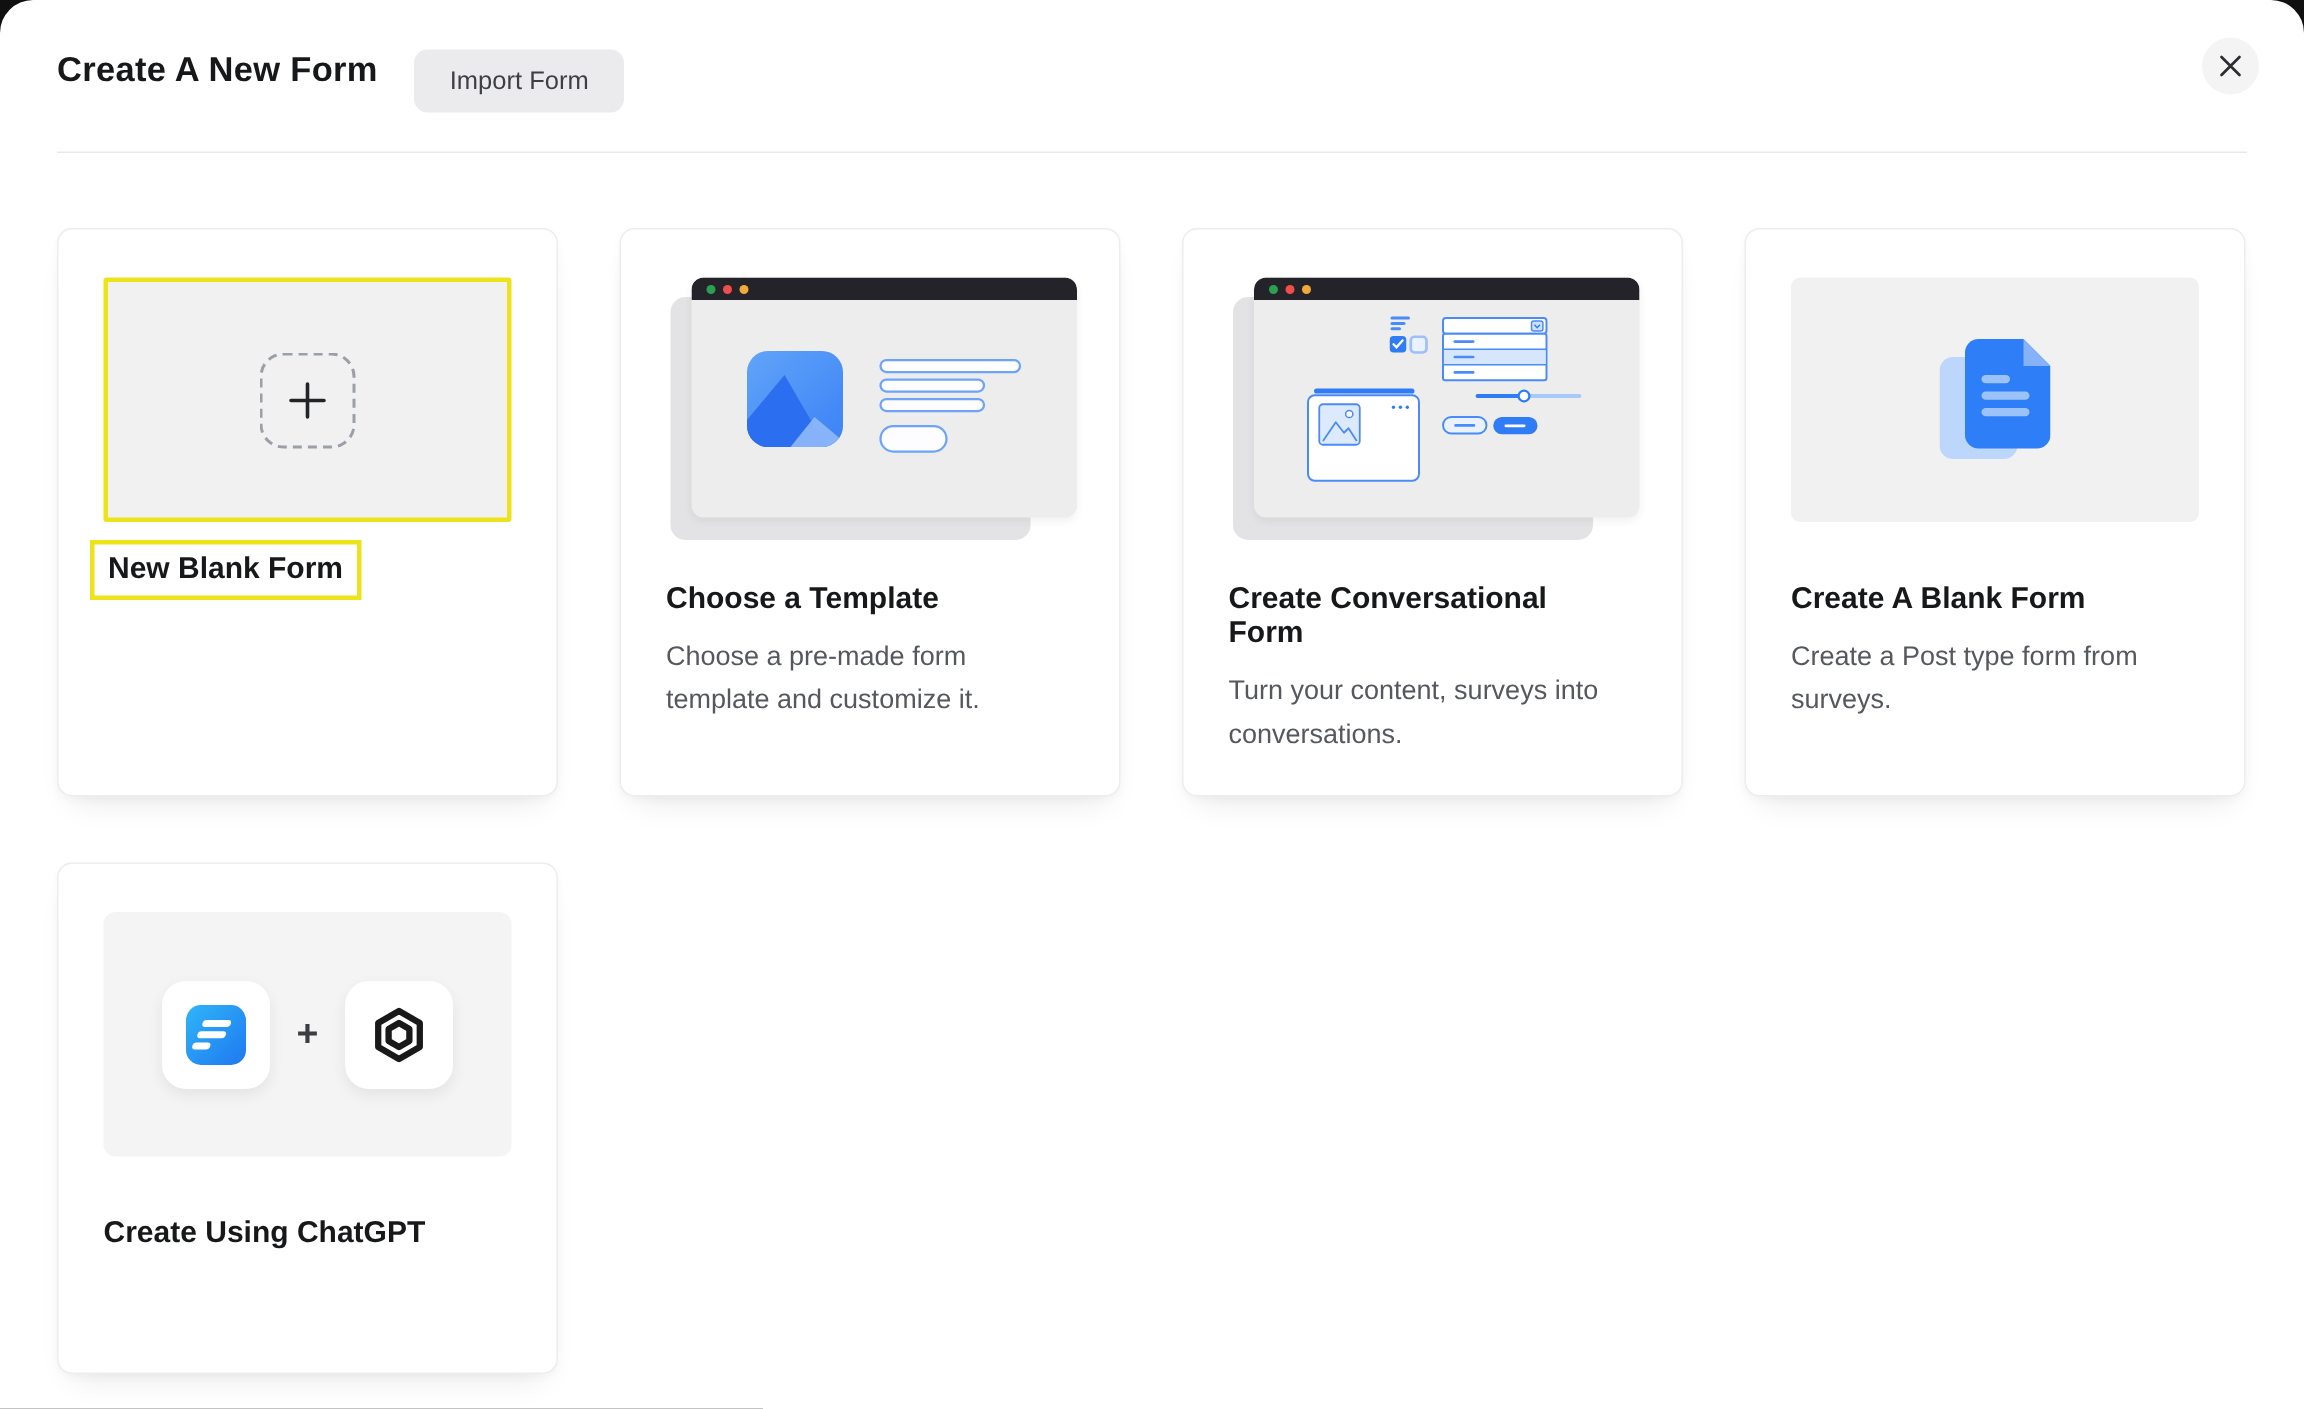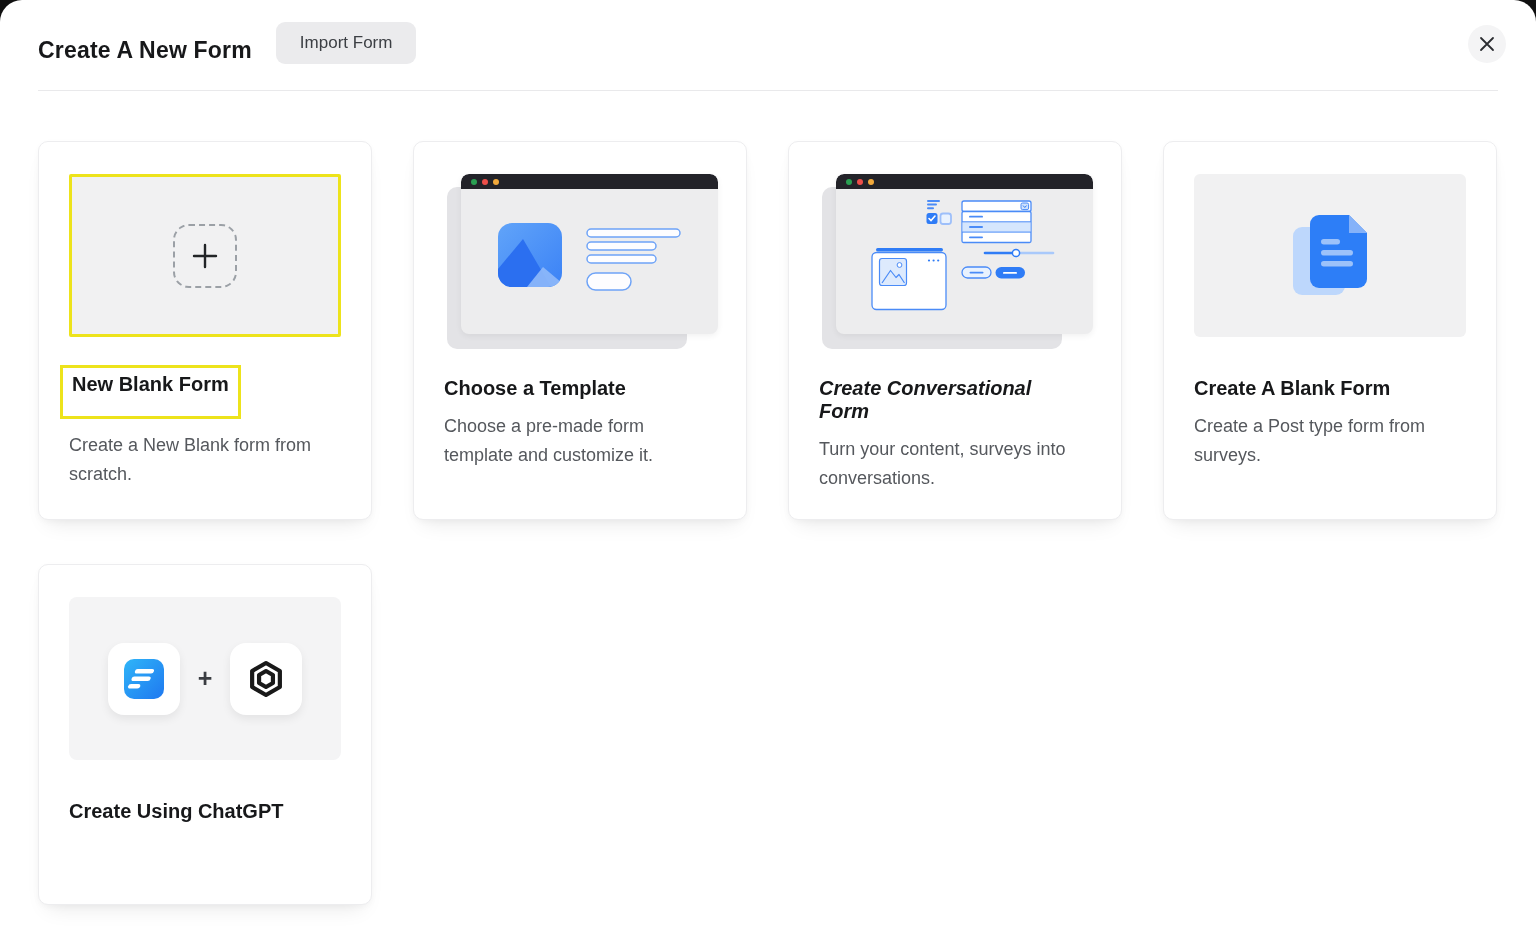--- a/index.html
+++ b/index.html
@@ -11,46 +11,46 @@
     --gray-fill:#f1f1f2;
     --desc:#55585d;
     --ink:#17181a;
   }
   *{margin:0;padding:0;box-sizing:border-box;}
   html,body{width:1536px;height:939px;overflow:hidden;}
   body{background:#101010;font-family:"Liberation Sans",sans-serif;-webkit-font-smoothing:antialiased;}
   .modal{position:absolute;inset:0;background:#fff;border-radius:22px 22px 0 0;overflow:hidden;}
 
   
-  .modal-header{display:flex;align-items:flex-end;padding:22px 38px 0 38px;}
+  .modal-header{display:flex;align-items:flex-start;padding:33px 38px 0 38px;}
   .page-title{font-size:23px;font-weight:bold;color:var(--ink);letter-spacing:.2px;}
   .import-btn{margin-left:24px;background:#ebebed;border:none;border-radius:9px;
     padding:11px 24px;font-size:17px;font-weight:normal;color:#3c3f44;cursor:pointer;
     font-family:"Liberation Sans",sans-serif;}
   .close-btn{position:absolute;top:25px;right:30px;width:38px;height:38px;border-radius:50%;
     background:#f4f4f5;border:none;display:flex;align-items:center;justify-content:center;cursor:pointer;}
   .divider{border:none;border-top:1px solid #e9e9eb;margin:26px 38px 0 38px;}
 
   
   .grid{margin:50px 38px 0 38px;display:grid;grid-template-columns:repeat(4,334px);
     column-gap:41px;row-gap:44px;align-items:start;}
   .card{background:#fff;border:1px solid var(--card-border);border-radius:10px;
     padding:32px 30px 0 30px;height:379px;cursor:pointer;
     box-shadow:0 12px 20px -10px rgba(0,0,0,.10),0 2px 6px rgba(0,0,0,.03);}
   .card--small{height:341px;}
   .media{height:175px;position:relative;}
   .gray-preview{height:163px;background:var(--gray-fill);border-radius:6px;
     display:flex;align-items:center;justify-content:center;}
   .gray-preview--highlight{border:3px solid var(--yellow);border-radius:2px;}
   .card-title{margin-top:28px;font-size:20px;font-weight:bold;color:var(--ink);}
-  .title-hl-box{display:inline-block;margin-top:16px;margin-left:-9px;
-    border:3px solid var(--yellow);padding:5px 9px 20px 9px;}
+  .title-hl-box{display:inline-block;margin-left:-9px;
+    border:3px solid var(--yellow);padding:5px 9px 6px 9px;}
   .title-hl-box .card-title{margin-top:0;}
   .card-desc{margin-top:12px;font-size:18px;line-height:29px;color:var(--desc);max-width:276px;}
-  .wrap-tight{max-width:258px;overflow-wrap:anywhere;font-style:italic;}
+  .wrap-tight{max-width:258px;overflow-wrap:anywhere;}
 
   
   .dash-box{width:64px;height:64px;border:2px dashed #9ba0a6;border-radius:16px;
     display:flex;align-items:center;justify-content:center;}
 
   
   .mock-back{position:absolute;left:3px;top:13px;width:240px;height:162px;background:#e3e3e6;border-radius:10px;}
   .mock-window{position:absolute;left:17px;top:0;width:257px;height:160px;background:#ededee;
     border-radius:8px;overflow:hidden;box-shadow:0 2px 6px rgba(0,0,0,.06);}
   .mock-bar{height:15px;background:#232329;border-radius:8px 8px 0 0;display:flex;align-items:center;padding-left:10px;gap:5px;}
@@ -89,21 +89,20 @@
           <div class="dash-box">
             <svg width="26" height="26" viewBox="0 0 26 26">
               <path d="M13 2 V24 M2 13 H24" stroke="#222427" stroke-width="2.4" stroke-linecap="round"></path>
             </svg>
           </div>
         </div>
       </div>
       <span class="title-hl-box">
         <h2 class="card-title">New Blank Form</h2>
       </span>
-      <p class="card-desc">Create a New Blank form from scratch.</p>
     </div>
 
     <div class="card">
       <div class="media">
         <div class="mock-back"></div>
         <div class="mock-window">
           <div class="mock-bar">
             <span class="dot dot-green"></span>
             <span class="dot dot-red"></span>
             <span class="dot dot-yellow"></span>

